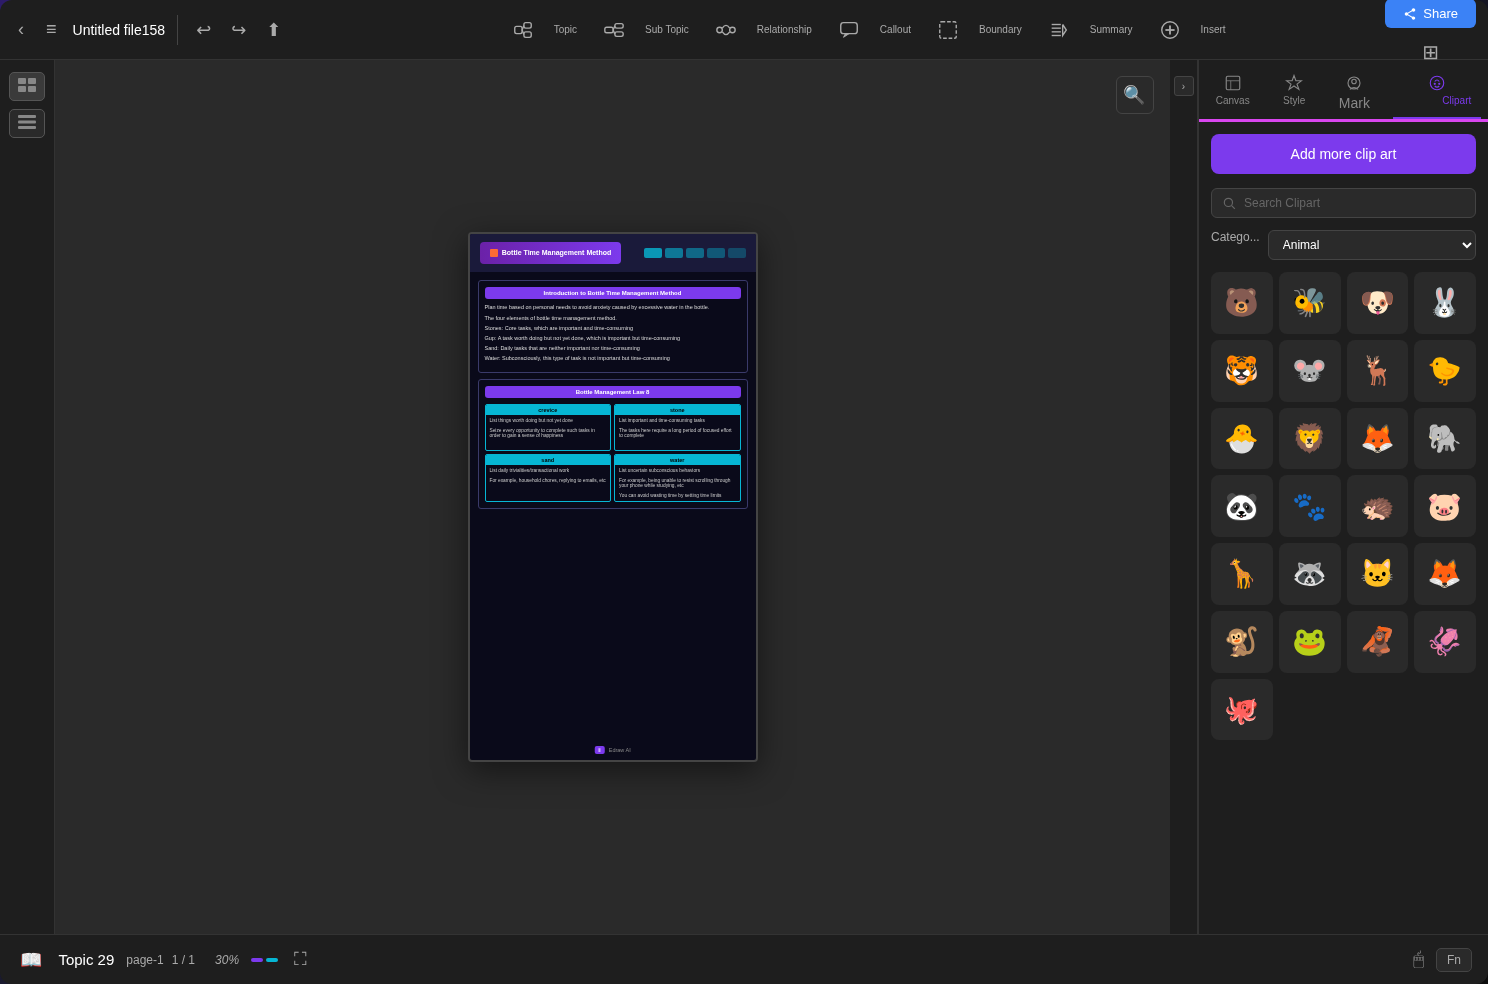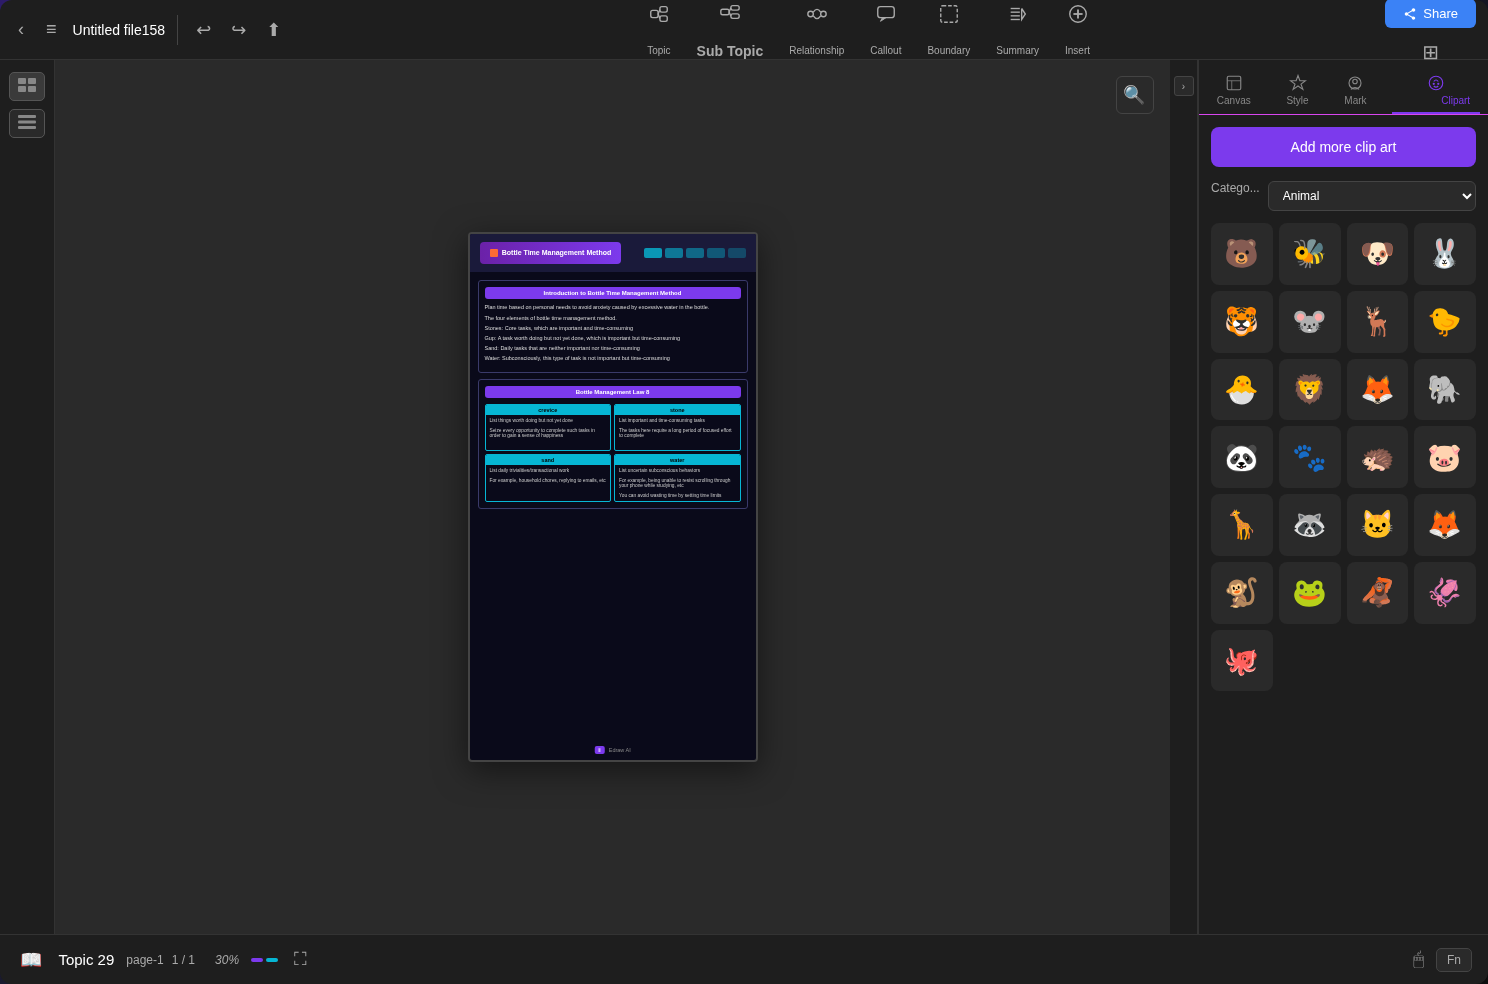--- a/index.html
+++ b/index.html
@@ -58,21 +58,21 @@
     }
     .toolbar-icons {
       display: flex;
       align-items: center;
       gap: 2px;
       flex: 1;
       justify-content: center;
     }
     .toolbar-item {
       display: flex;
-      flex-direction: column;
+      flex-direction: row;
       align-items: center;
       gap: 20px;
       padding: 4px 12px;
       cursor: pointer;
       color: #aaa;
       font-size: 11px;
       border-radius: 6px;
       justify-content: space-between;
     }
     .toolbar-item svg { width: 22px; height: 22px; }
@@ -308,21 +308,21 @@
       justify-content: center;
       cursor: pointer;
       color: #aaa;
       font-size: 18px;
     }
 
     
     .right-panel-tabs {
       display: flex;
       justify-content: space-around;
-      border-bottom: 1px solid #d946ef;
+      border-bottom: 3px solid #d946ef;
       padding: 8px 0 0;
     }
     .rpanel-tab {
       display: flex;
       flex-direction: column;
       align-items: center;
       gap: 3px;
       padding: 6px 10px;
       cursor: pointer;
       color: #888;
@@ -502,21 +502,21 @@
     </div>
 
     <div class="toolbar-item">
       <svg viewBox="0 0 24 24" fill="none">
         <rect x="2" y="9" width="9" height="6" rx="2" stroke="#aaa" stroke-width="1.5"></rect>
         <rect x="13" y="5" width="9" height="5" rx="2" stroke="#aaa" stroke-width="1.5"></rect>
         <rect x="13" y="14" width="9" height="5" rx="2" stroke="#aaa" stroke-width="1.5"></rect>
         <line x1="11" y1="12" x2="13" y2="7.5" stroke="#aaa" stroke-width="1.5"></line>
         <line x1="11" y1="12" x2="13" y2="16.5" stroke="#aaa" stroke-width="1.5"></line>
       </svg>
-      <span style="color:#aaa;font-size:14px;font-weight:bold;">Sub Topic</span>
+      <span style="color:#aaa;font-size:10px;">Sub Topic</span>
     </div>
 
     <div class="toolbar-item">
       <svg viewBox="0 0 24 24" fill="none">
         <circle cx="5" cy="12" r="3" stroke="#aaa" stroke-width="1.5"></circle>
         <circle cx="19" cy="12" r="3" stroke="#aaa" stroke-width="1.5"></circle>
         <path d="M8 10 Q12 4 16 10" stroke="#aaa" stroke-width="1.5" fill="none"></path>
         <path d="M8 14 Q12 20 16 14" stroke="#aaa" stroke-width="1.5" fill="none"></path>
       </svg>
       <span style="color:#aaa;font-size:10px;">Relationship</span>
@@ -672,38 +672,45 @@
         </svg>
         <span style="font-size:10px;">Style</span>
       </div>
 
       <div class="rpanel-tab">
         <svg viewBox="0 0 24 24" fill="none">
           <circle cx="12" cy="12" r="8" stroke="#888" stroke-width="1.5"></circle>
           <circle cx="12" cy="10" r="3" stroke="#888" stroke-width="1.5"></circle>
           <path d="M6.5 20.5 Q12 16 17.5 20.5" stroke="#888" stroke-width="1.5" fill="none"></path>
         </svg>
-        <span style="font-size:10px;">Mark</span>
+        <span style="font-size:14px;">Mark</span>
       </div>
 
       <div class="rpanel-tab active">
         <svg viewBox="0 0 24 24" fill="none">
           <path d="M12 3C7 3 3 7 3 12s4 9 9 9 9-4 9-9-4-9-9-9z" stroke="#7c3aed" stroke-width="1.5"></path>
           <path d="M9 10 Q12 6 15 10" stroke="#7c3aed" stroke-width="1.5" fill="none"></path>
           <circle cx="9" cy="13" r="1.5" fill="#7c3aed"></circle>
           <circle cx="15" cy="13" r="1.5" fill="#7c3aed"></circle>
           <path d="M9 16 Q12 19 15 16" stroke="#7c3aed" stroke-width="1.5" fill="none"></path>
         </svg>
         <span style="font-size:10px;color:#7c3aed;margin-left:39px;">Clipart</span>
       </div>
     </div>
 
     <div class="clipart-content">
       <button class="add-clipart-btn">Add more clip art</button>
 
+      <div class="search-clipart">
+        <svg width="14" height="14" viewBox="0 0 24 24" fill="none">
+          <circle cx="11" cy="11" r="7" stroke="#666" stroke-width="2"></circle>
+          <line x1="16.5" y1="16.5" x2="22" y2="22" stroke="#666" stroke-width="2"></line>
+        </svg>
+        <input type="text" placeholder="Search Clipart" style="">
+      </div>
 
       <div class="category-row">
         <span class="category-label">Catego...</span>
         <select class="category-select">
           <option>Animal</option>
           <option>Food</option>
           <option>Nature</option>
           <option>Travel</option>
           <option>People</option>
           <option>Objects</option>

